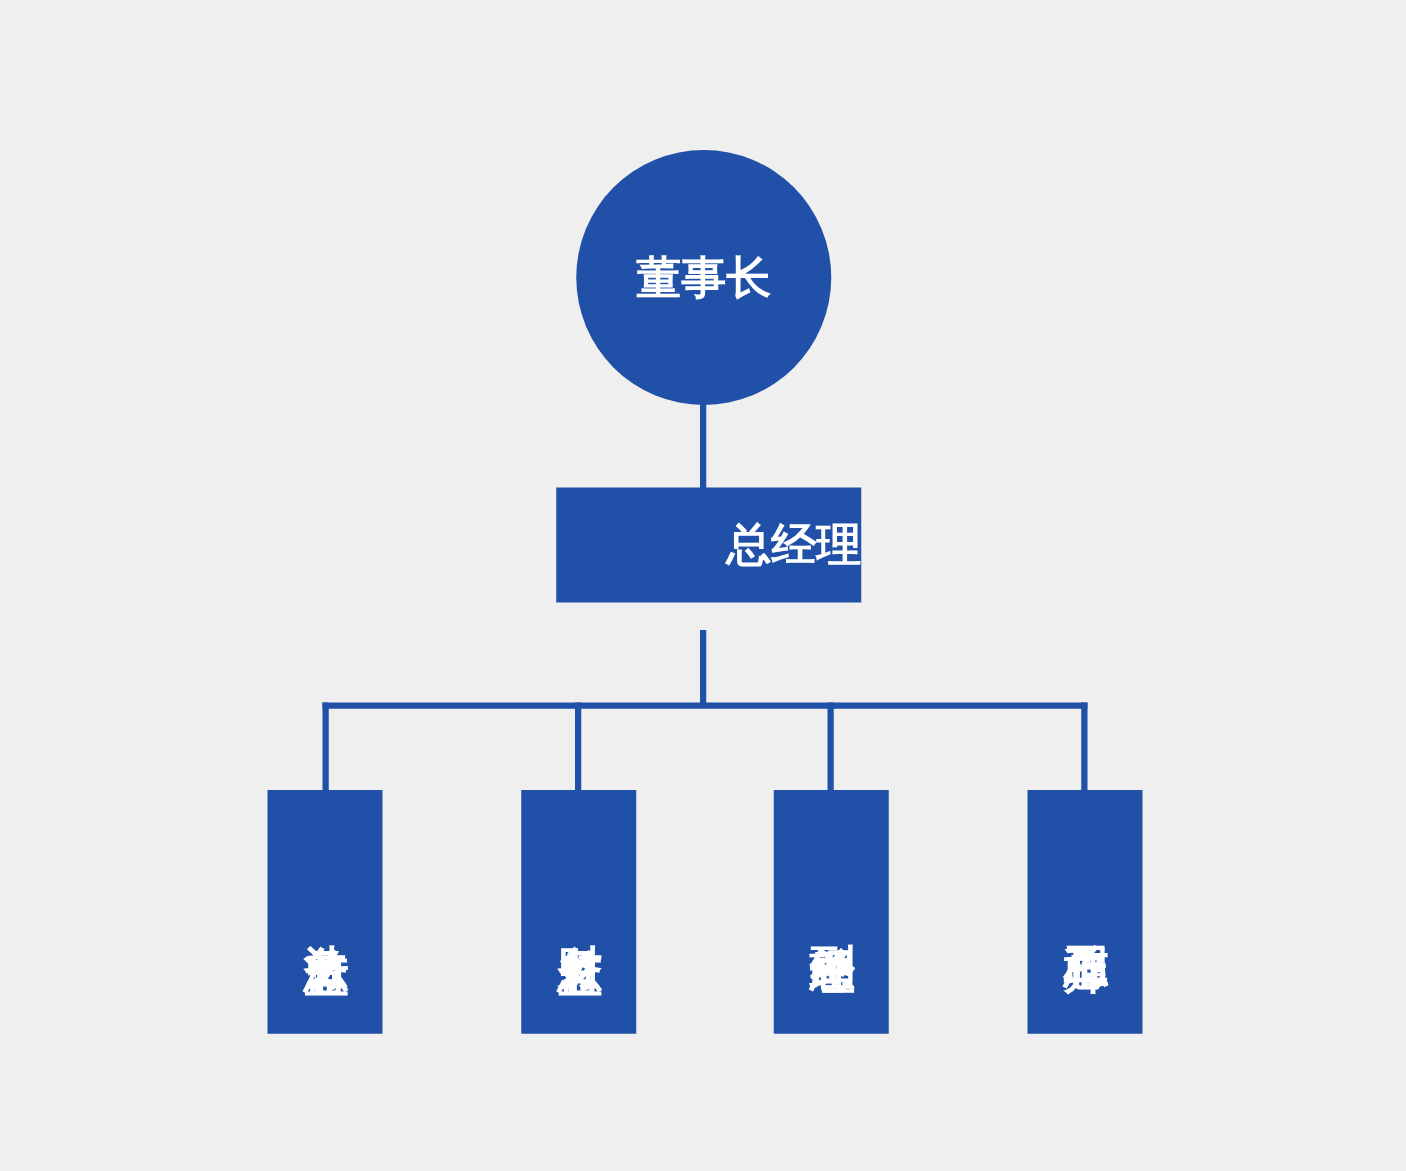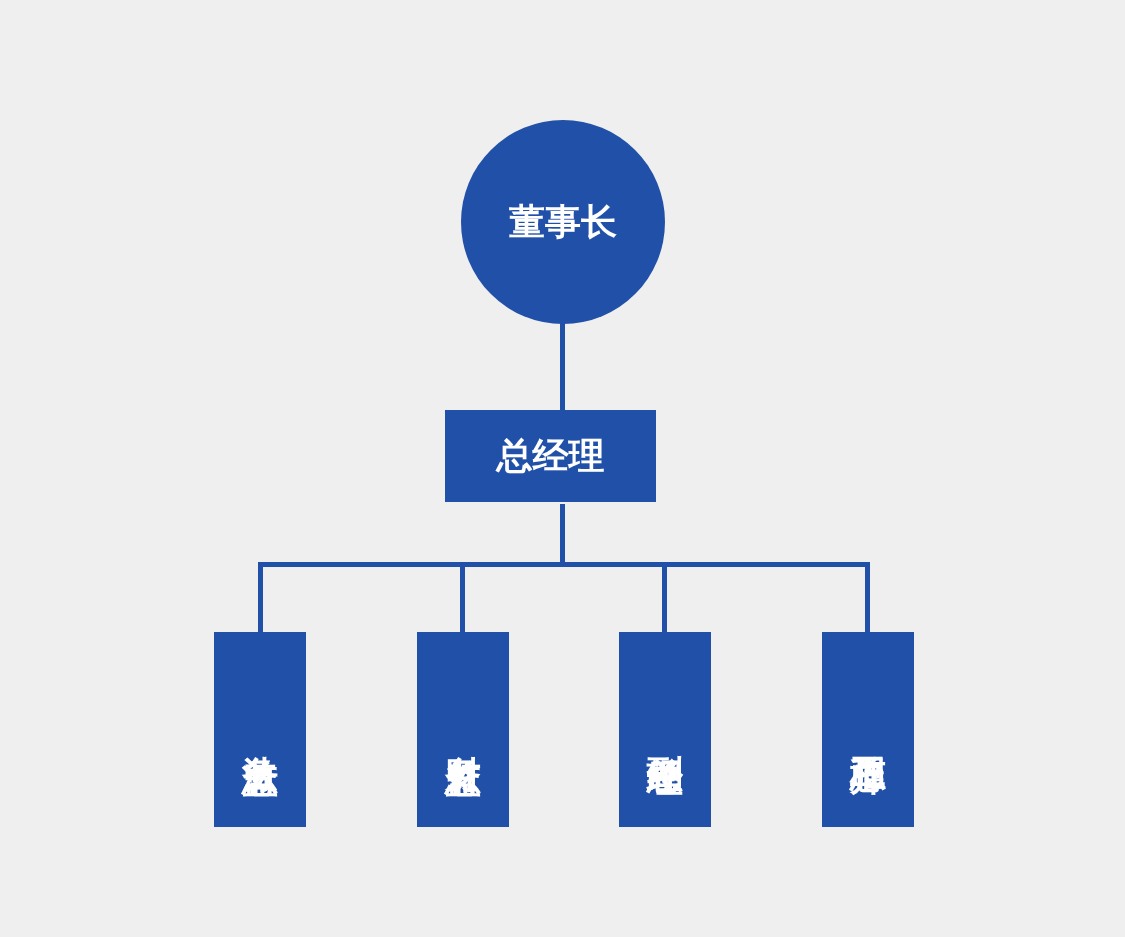--- a/index.html
+++ b/index.html
@@ -28,23 +28,24 @@
   }
   .node-circle {
     left: 461px;
     top: 120px;
     width: 204px;
     height: 204px;
     border-radius: 50%;
   }
   .node-rect-h {
     left: 445px;
-    top: 410px;
-    width: 211px;
+    top: 390px;
+    width: 244px;
     height: 92px;
+    justify-content: flex-end;
   }
   .node-rect-v {
     top: 632px;
     width: 92px;
     height: 195px;
   }
   .node-rect-v .v-label {
     writing-mode: vertical-rl;
     text-orientation: upright;
     letter-spacing: 2px;

